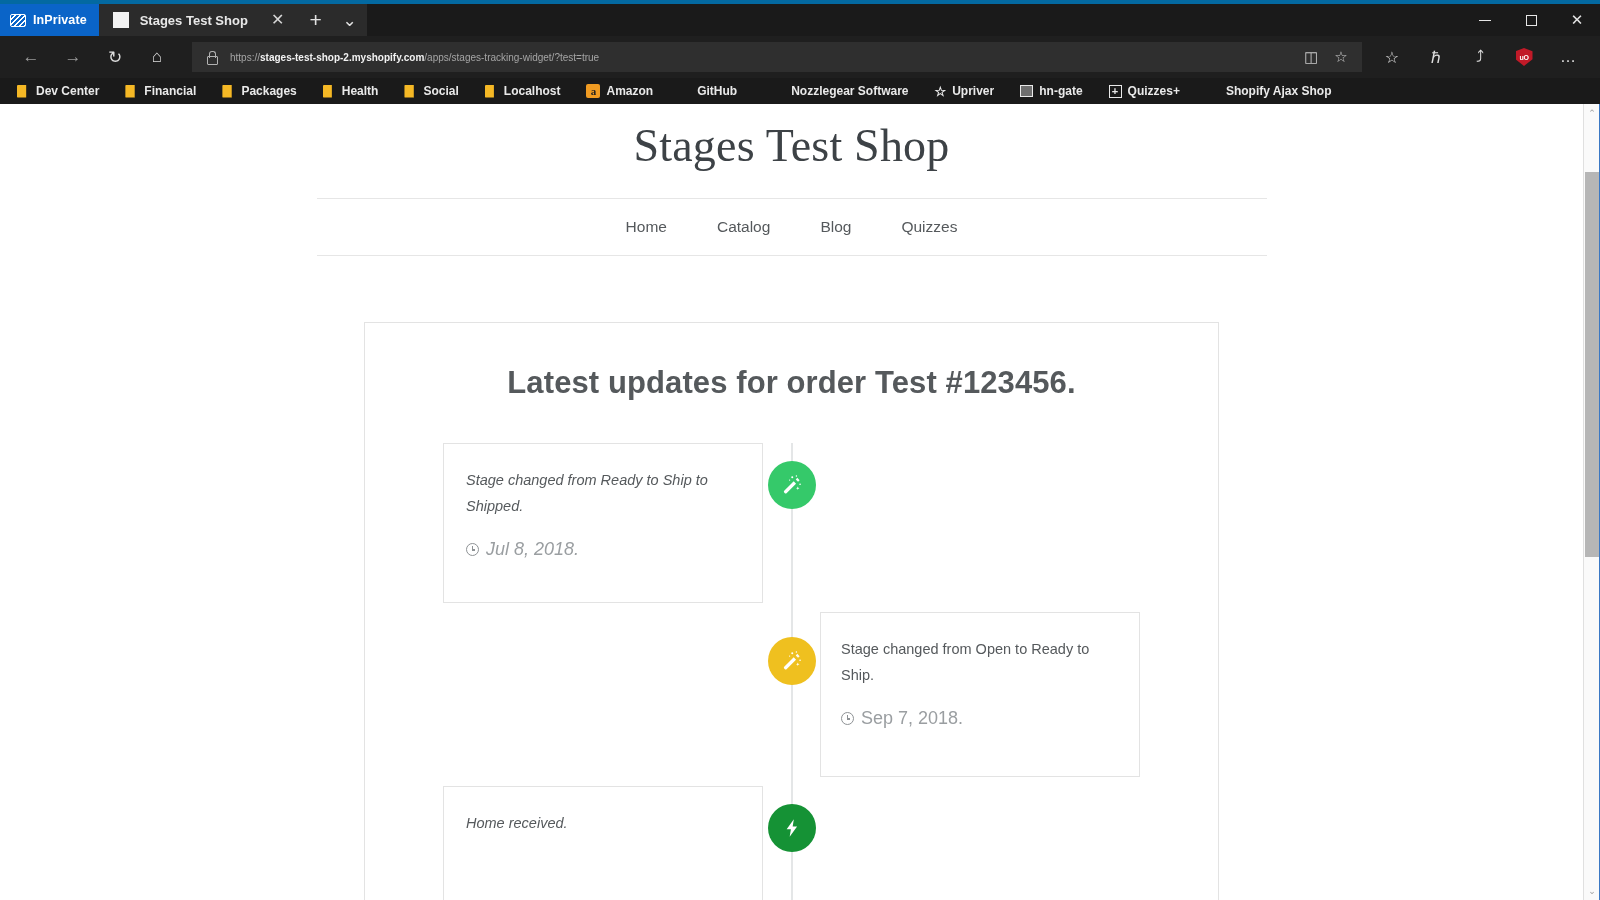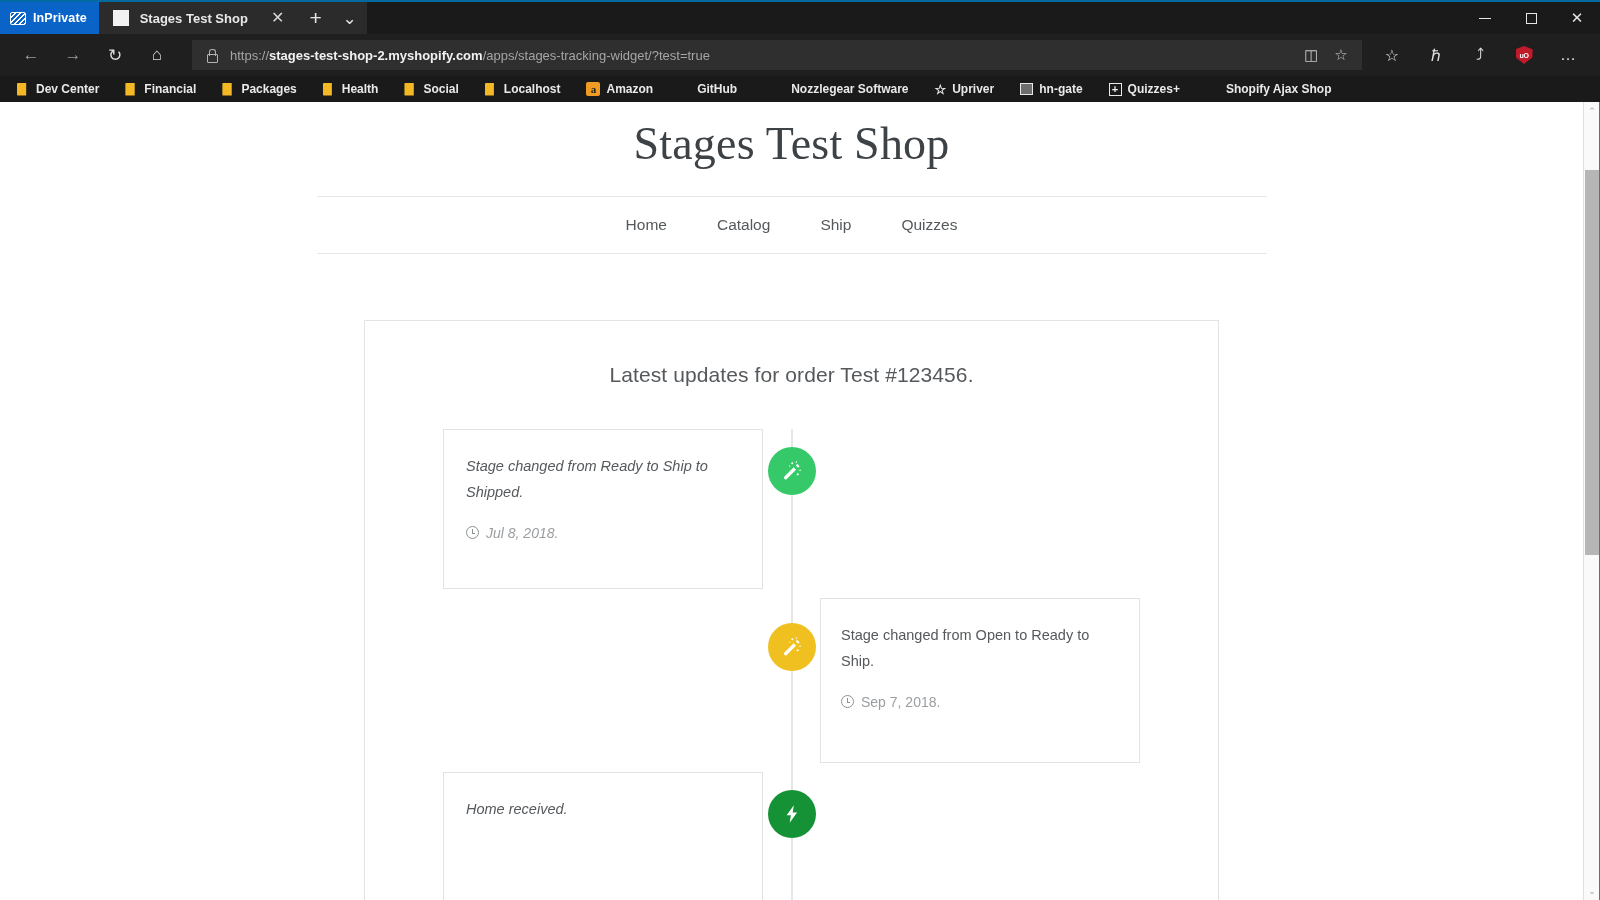--- a/index.html
+++ b/index.html
@@ -8,21 +8,21 @@
     overflow: hidden;
     font-family: "Liberation Sans", sans-serif;
     background: #1f1f1f;
   }
 
   
   #browser {
     width: 1600px; height: 900px;
     display: flex; flex-direction: column;
     background: #1a1a1a;
-    border-top: 2px solid #0369a1;
+    border-top: 4px solid #0369a1;
   }
 
   
   .tabstrip {
     height: 32px; min-height: 32px;
     background: #1a1a1a;
     display: flex; align-items: stretch;
     position: relative;
   }
   .inprivate-badge {
@@ -109,21 +109,21 @@
   .lock-icon::before {
     content: ""; position: absolute; left: 3px; top: 6px;
     width: 9px; height: 7px; border: 1.3px solid #b2b2b2; border-radius: 1px;
   }
   .lock-icon::after {
     content: ""; position: absolute; left: 5px; top: 1.5px;
     width: 5px; height: 6px;
     border: 1.3px solid #b2b2b2; border-bottom: none;
     border-radius: 3px 3px 0 0;
   }
-  .url-text { font-size: 13px; color: #a5a5a5; white-space: nowrap; }
+  .url-text { font-size: 10px; color: #a5a5a5; white-space: nowrap; }
   .url-text b { color: #f2f2f2; font-weight: bold; }
   .urlbox-actions { display: flex; align-items: center; margin-left: auto; }
   .urlbox-icon {
     width: 30px; height: 28px;
     display: flex; align-items: center; justify-content: center;
     color: #c8c8c8; font-size: 15px;
   }
   .toolbar-icons { display: flex; align-items: center; }
   .tb-icon {
     width: 44px; height: 34px;
@@ -230,23 +230,23 @@
   .widget-card {
     margin: 66px auto 0;
     width: 855px;
     background: #ffffff;
     border: 1px solid #e3e3e3;
     padding: 42px 0 0;
     min-height: 600px;
   }
   .widget-title {
     text-align: center;
-    font-size: 21px;
+    font-size: 31px;
     color: #55595c;
-    font-weight: normal;
+    font-weight: bold;
     letter-spacing: .1px;
   }
 
   
   .timeline {
     position: relative;
     margin-top: 42px;
     padding-bottom: 10px;
   }
   .timeline-spine {
@@ -273,21 +273,21 @@
   .tl-row.left .tl-card  { margin-left: 78px; }
   .tl-row.right .tl-card { margin-right: 78px; padding-left: 20px; }
 
   .tl-text {
     font-size: 14.5px;
     color: #55595c;
     line-height: 1.75;
   }
   .tl-date {
     margin-top: 20px;
-    font-size: 14px;
+    font-size: 18px;
     color: #9a9ea1;
     display: flex; align-items: center; gap: 7px;
   }
   .clock-icon {
     width: 13px; height: 13px; border-radius: 50%;
     border: 1.3px solid #8e9295;
     position: relative; flex-shrink: 0;
   }
   .clock-icon::before {
     content: ""; position: absolute; left: 4.6px; top: 2px;
@@ -445,21 +445,21 @@
   </div>
 
   <div class="viewport">
     <div class="page">
 
       <div class="shop-header">
         <h1 class="shop-title">Stages Test Shop</h1>
         <nav class="shop-nav">
           <a href="#">Home</a>
           <a href="#">Catalog</a>
-          <a href="#">Ship</a>
+          <a href="#">Blog</a>
           <a href="#">Quizzes</a>
         </nav>
       </div>
 
       <div class="widget-card">
         <h2 class="widget-title">Latest updates for order Test #123456.</h2>
 
         <div class="timeline">
           <div class="timeline-spine"></div>
 

